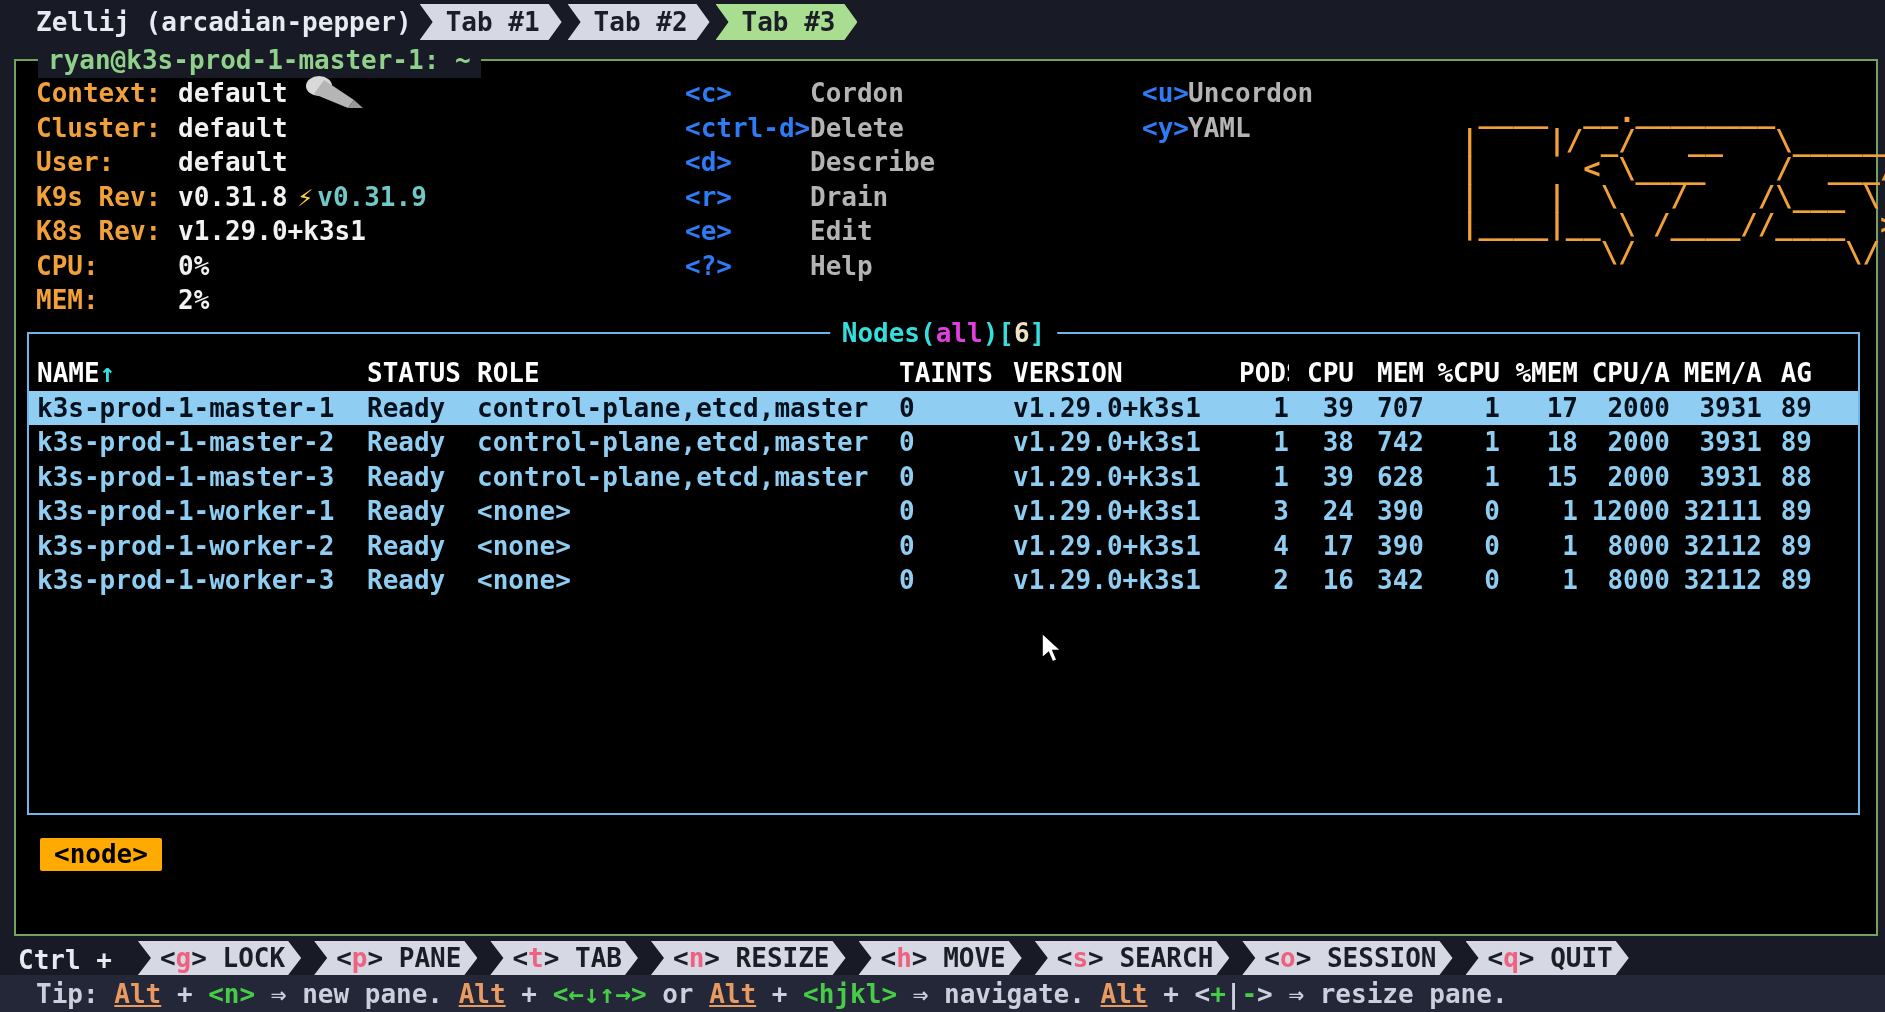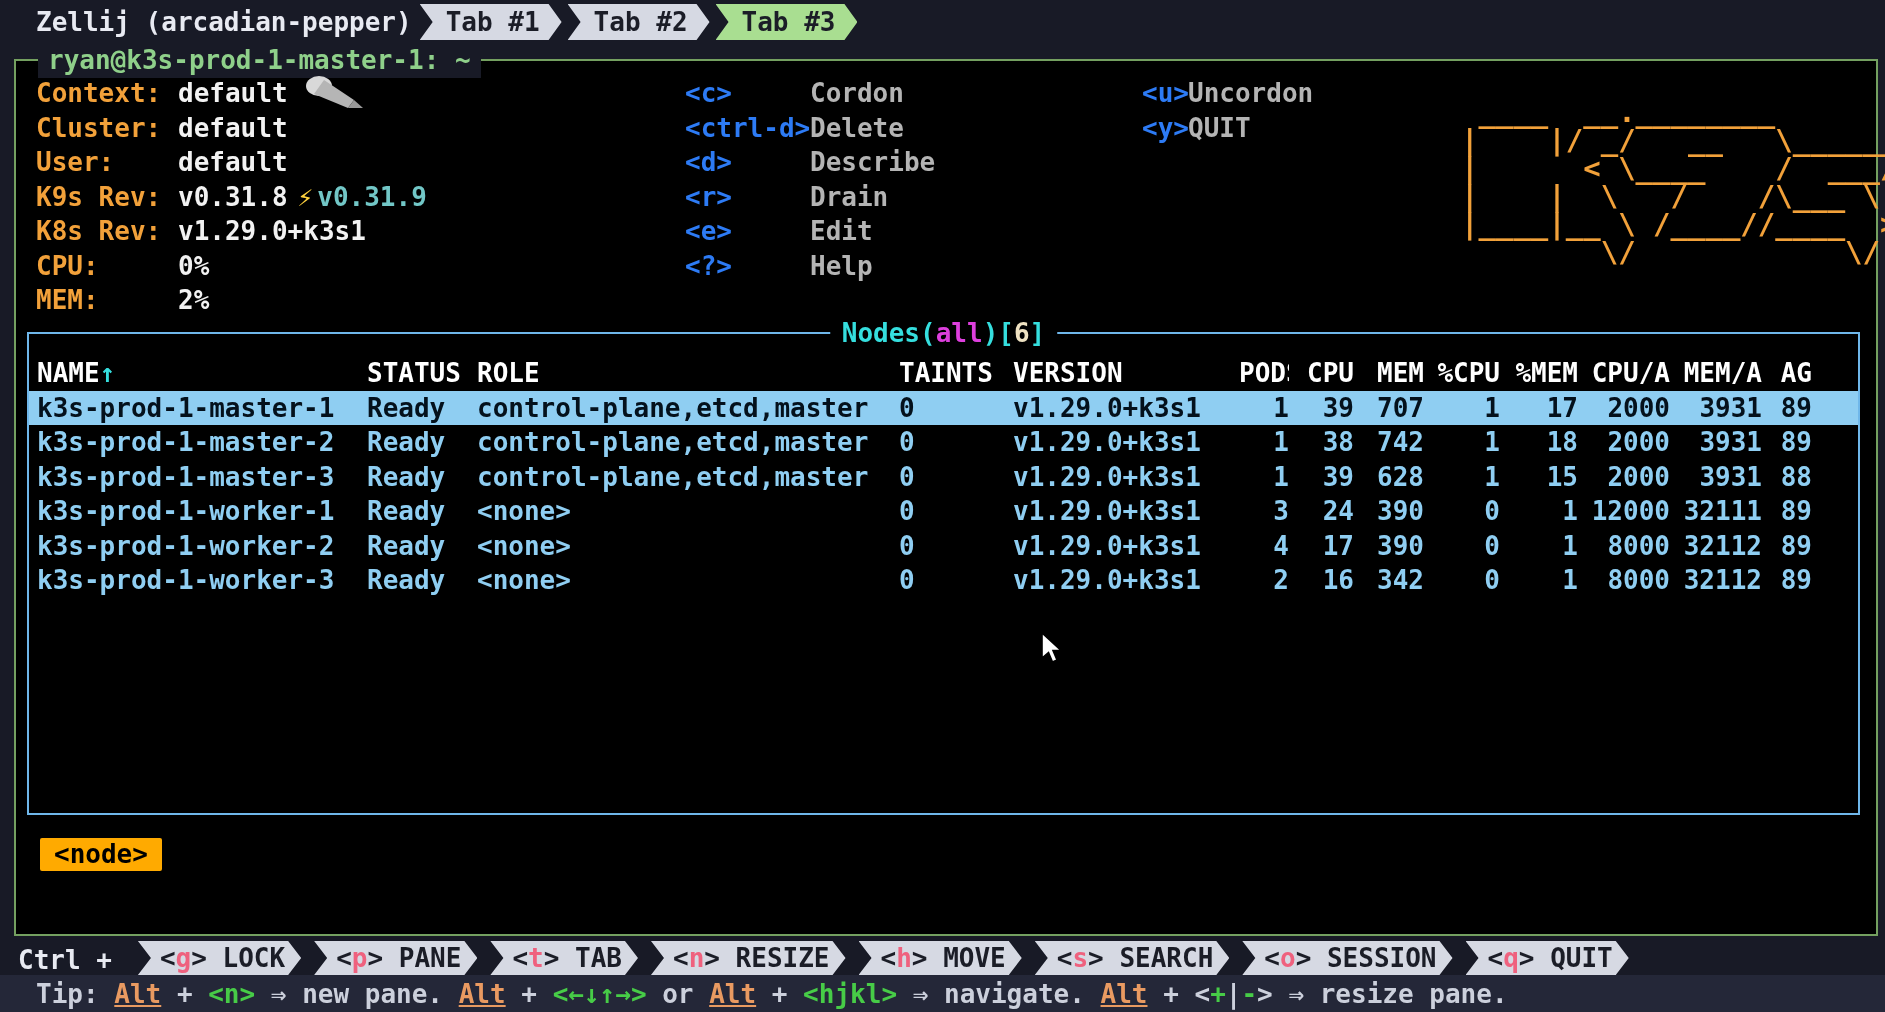--- a/index.html
+++ b/index.html
@@ -113,21 +113,21 @@
     <div class="hotkeys hk1">
         <div class="hk-row"><span class="hk-key">&lt;c&gt;</span><span class="hk-label">Cordon</span></div>
         <div class="hk-row"><span class="hk-key">&lt;ctrl-d&gt;</span><span class="hk-label">Delete</span></div>
         <div class="hk-row"><span class="hk-key">&lt;d&gt;</span><span class="hk-label">Describe</span></div>
         <div class="hk-row"><span class="hk-key">&lt;r&gt;</span><span class="hk-label">Drain</span></div>
         <div class="hk-row"><span class="hk-key">&lt;e&gt;</span><span class="hk-label">Edit</span></div>
         <div class="hk-row"><span class="hk-key">&lt;?&gt;</span><span class="hk-label">Help</span></div>
       </div>
     <div class="hotkeys hk2">
         <div class="hk-row"><span class="hk-key">&lt;u&gt;</span><span class="hk-label">Uncordon</span></div>
-        <div class="hk-row"><span class="hk-key">&lt;y&gt;</span><span class="hk-label">QUIT</span></div>
+        <div class="hk-row"><span class="hk-key">&lt;y&gt;</span><span class="hk-label">YAML</span></div>
       </div>
 
     <pre class="logo"> ____  __.________       
 |    |/ _/   __   \______
 |      &lt; \____    /  ___/
 |    |  \   /    /\___ \ 
 |____|__ \ /____//____  &gt;
         \/            \/ </pre>
 
     <div class="nodes-table">

